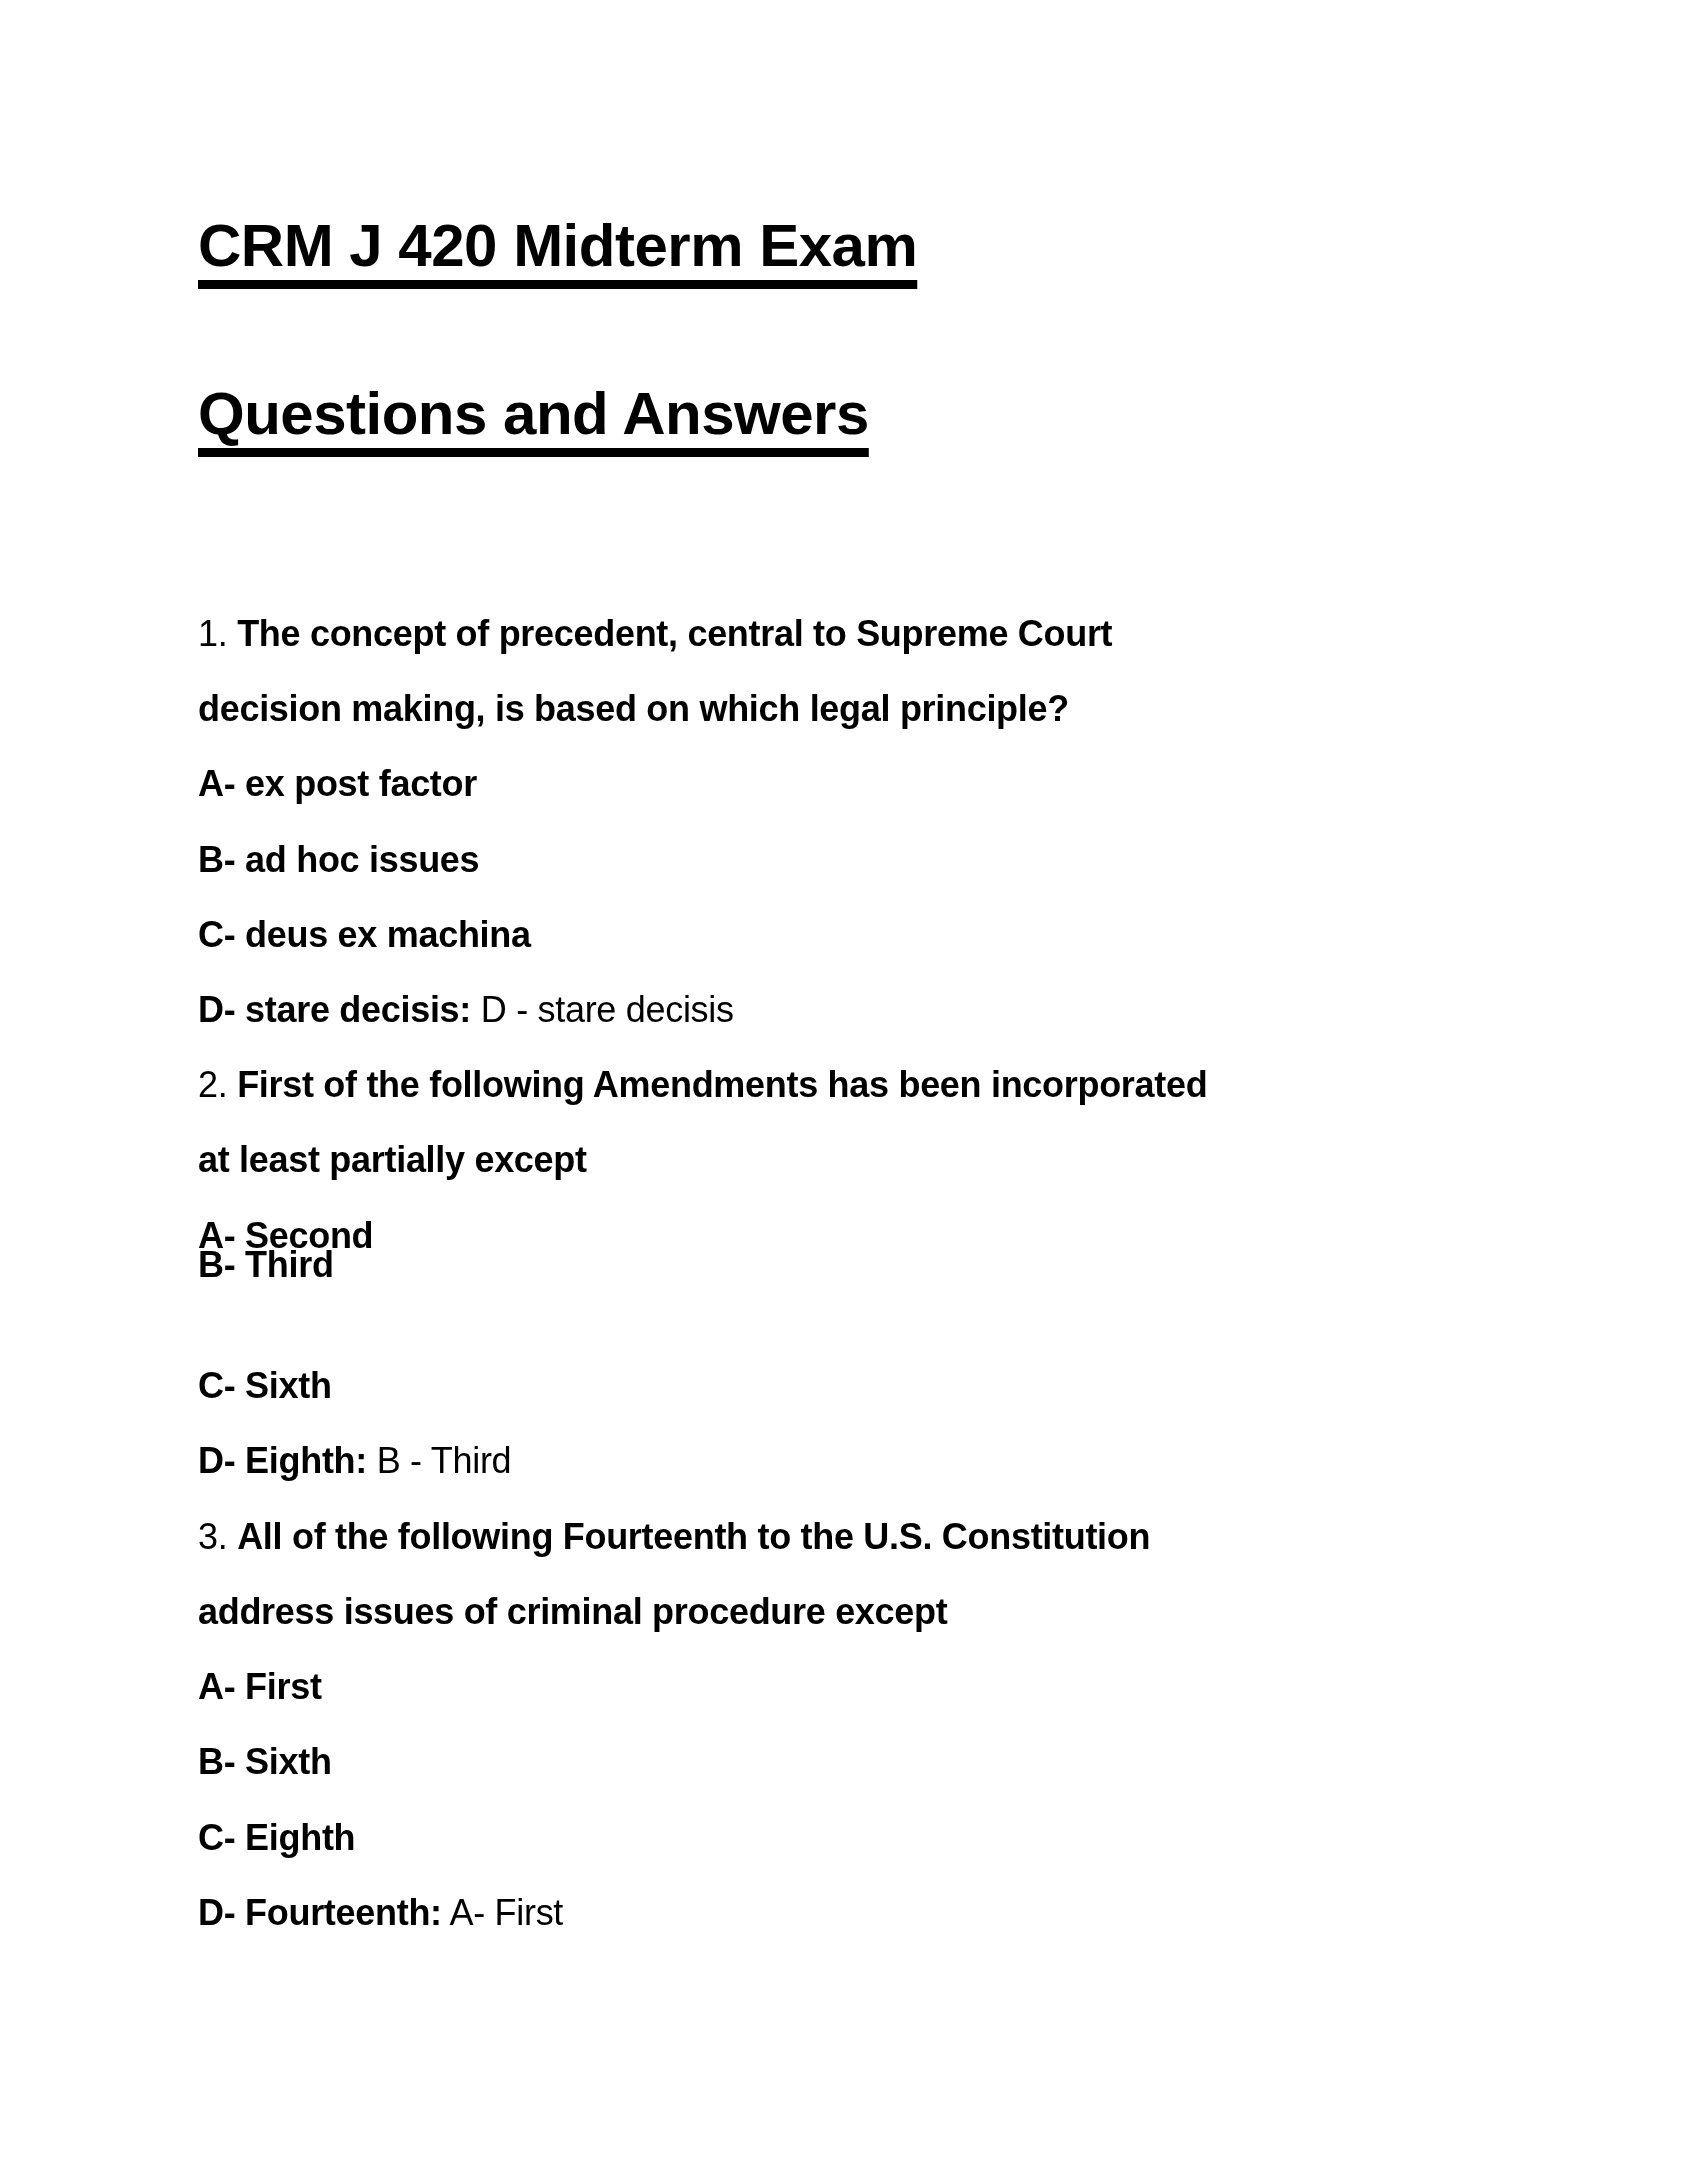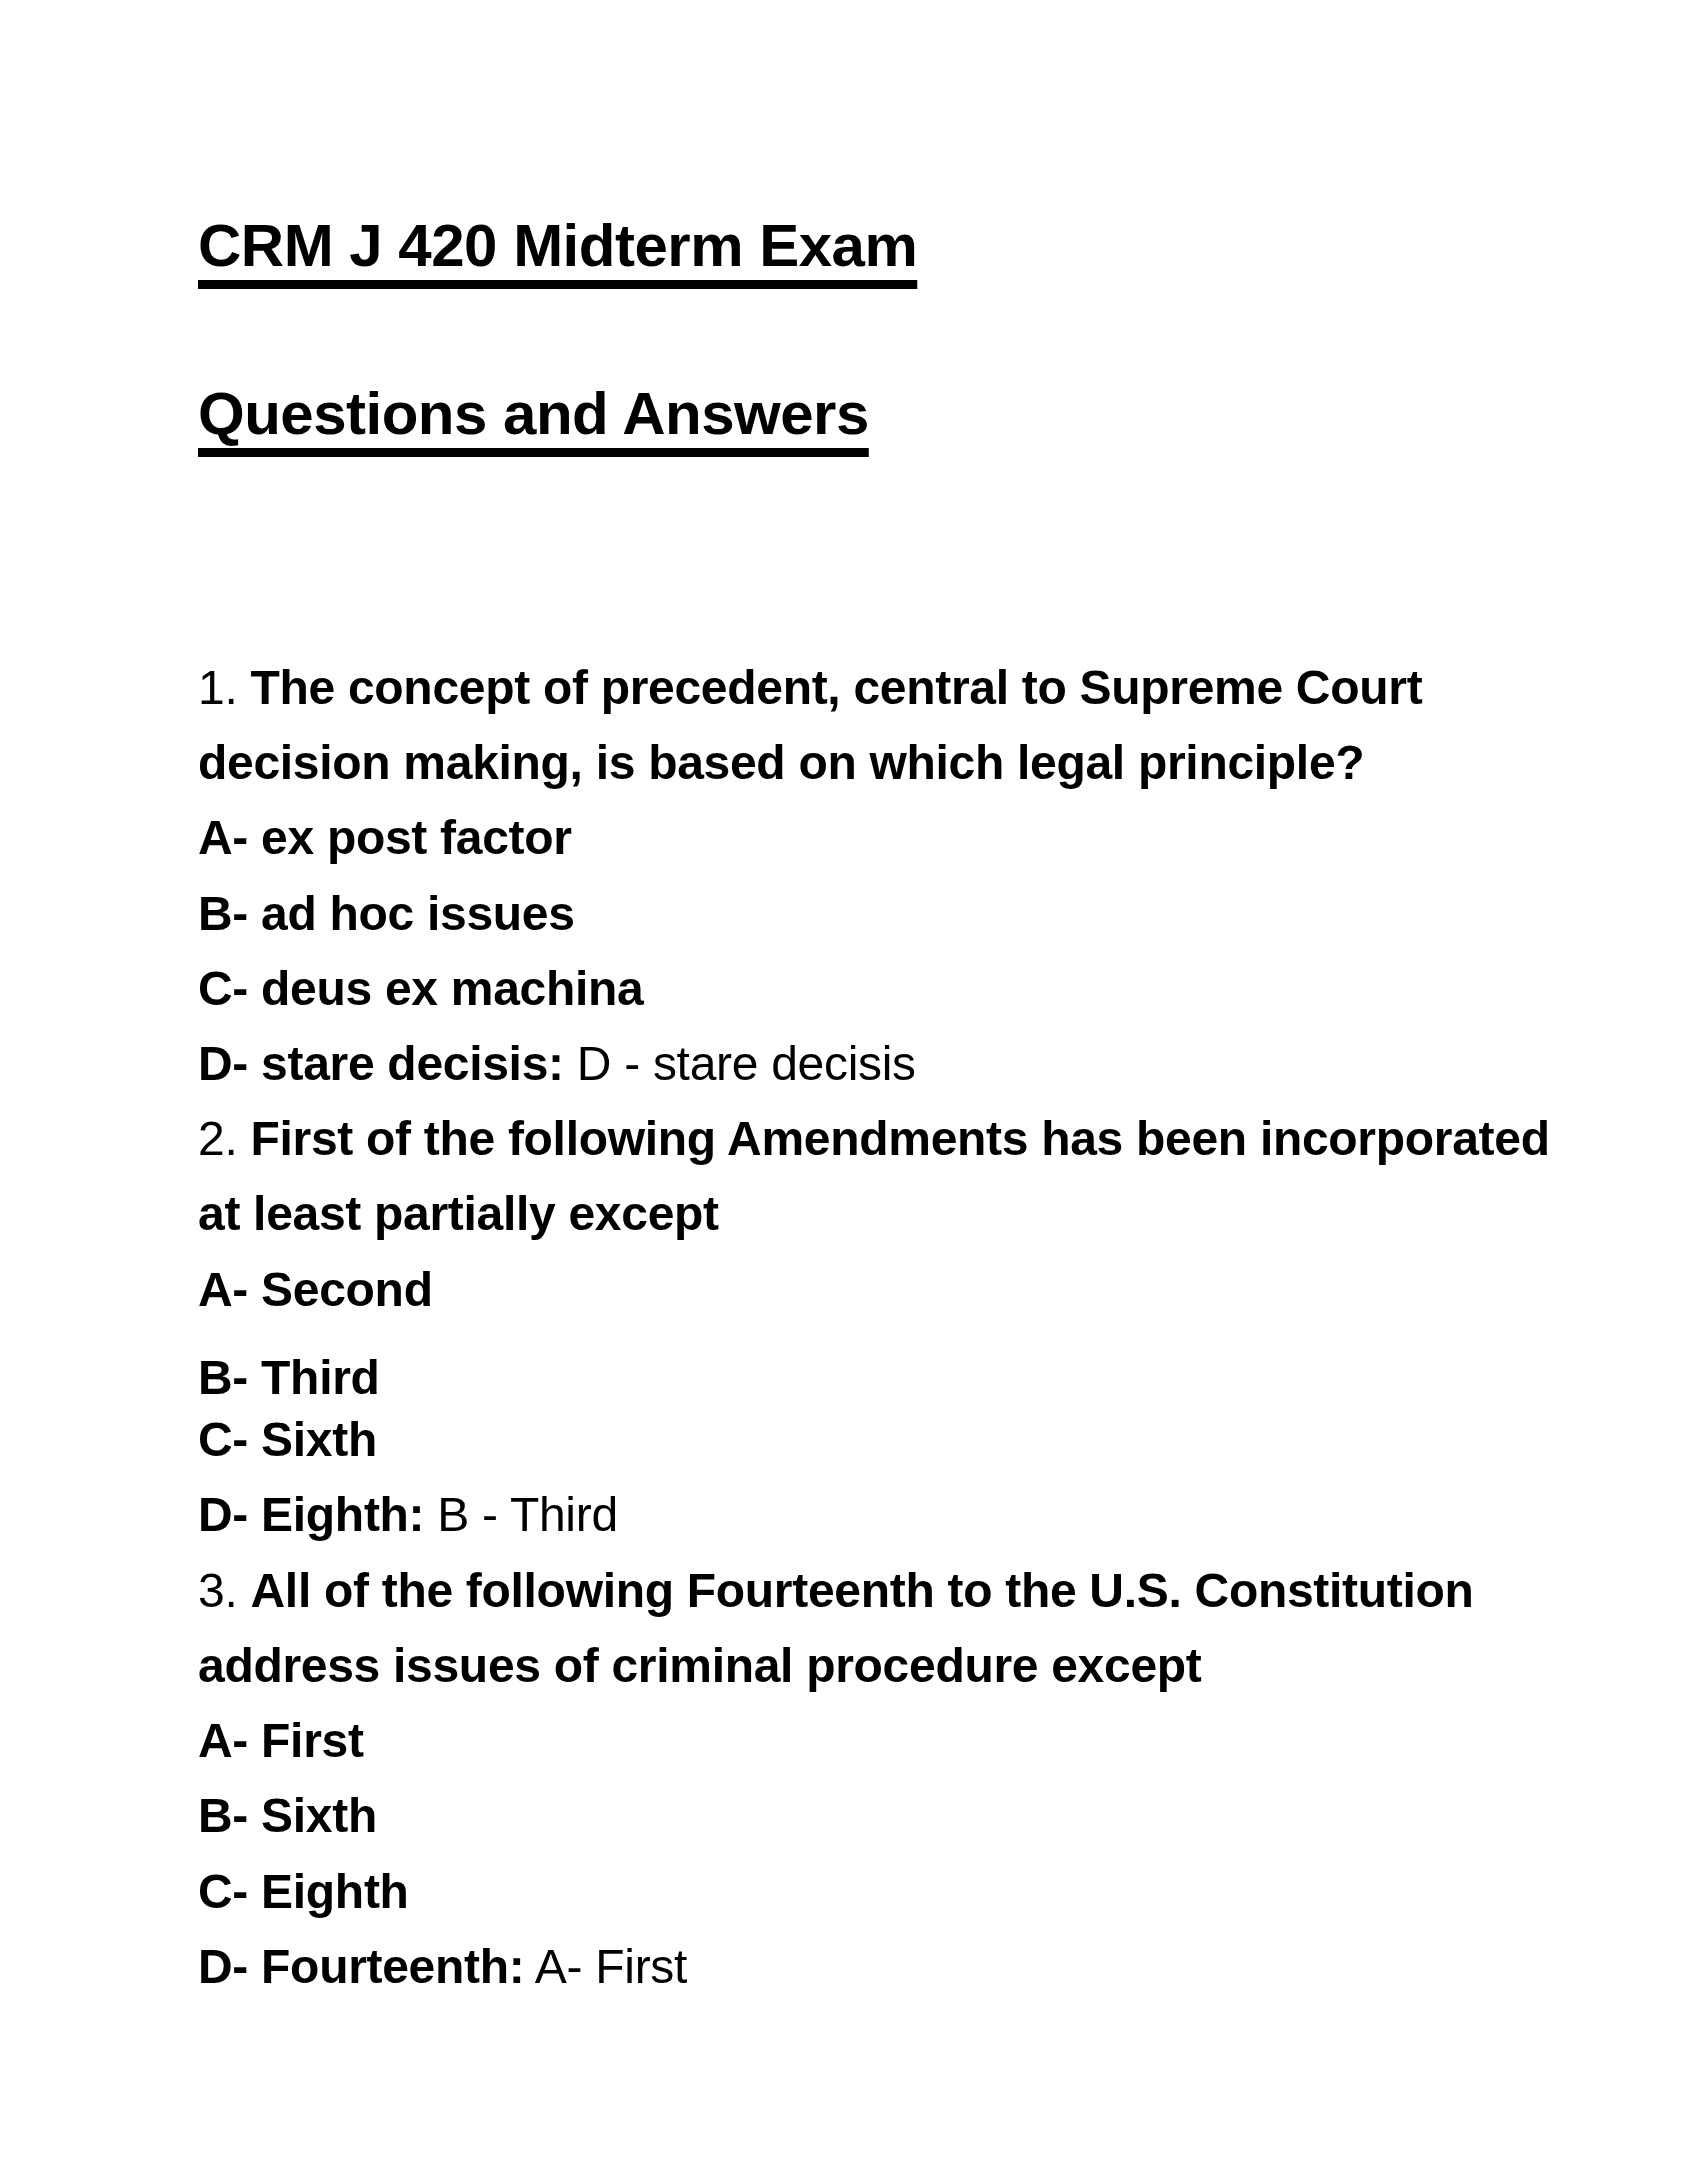--- a/index.html
+++ b/index.html
@@ -32,25 +32,24 @@
       text-decoration-thickness: 9px;
       text-underline-offset: 14px;
       letter-spacing: -0.5px;
     }
     .title-line.l1 { top: 216px; }
     .title-line.l2 { top: 384px; }
 
     .line {
       position: absolute;
       left: 0;
-      font-size: 48px;
+      font-size: 36px;
       line-height: 1;
       white-space: nowrap;
       letter-spacing: -0.3px;
-      margin-top: 48px;
     }
     .b { font-weight: bold; }
     .n { font-weight: normal; }
   </style>
 </head>
 <body>
 
 <div class="page">
 
   <div class="title-line l1">CRM J 420 Midterm Exam</div>
@@ -71,21 +70,21 @@
     </div>
   </div>
 
   <div>
     <div class="line" style="top:1067px;">
       <span class="n">2.</span>
       <span class="b">First of the following Amendments has been incorporated</span>
     </div>
     <div class="line b" style="top:1142px;">at least partially except</div>
     <div class="line b" style="top:1218px;">A- Second</div>
-    <div class="line b" style="top:1306px;">B- Third</div>
+    <div class="line b" style="top:1247px;">B- Third</div>
     <div class="line b" style="top:1368px;">C- Sixth</div>
     <div class="line" style="top:1443px;">
       <span class="b">D- Eighth:</span>
       <span class="n">B - Third</span>
     </div>
   </div>
 
   <div>
     <div class="line" style="top:1519px;">
       <span class="n">3.</span>

